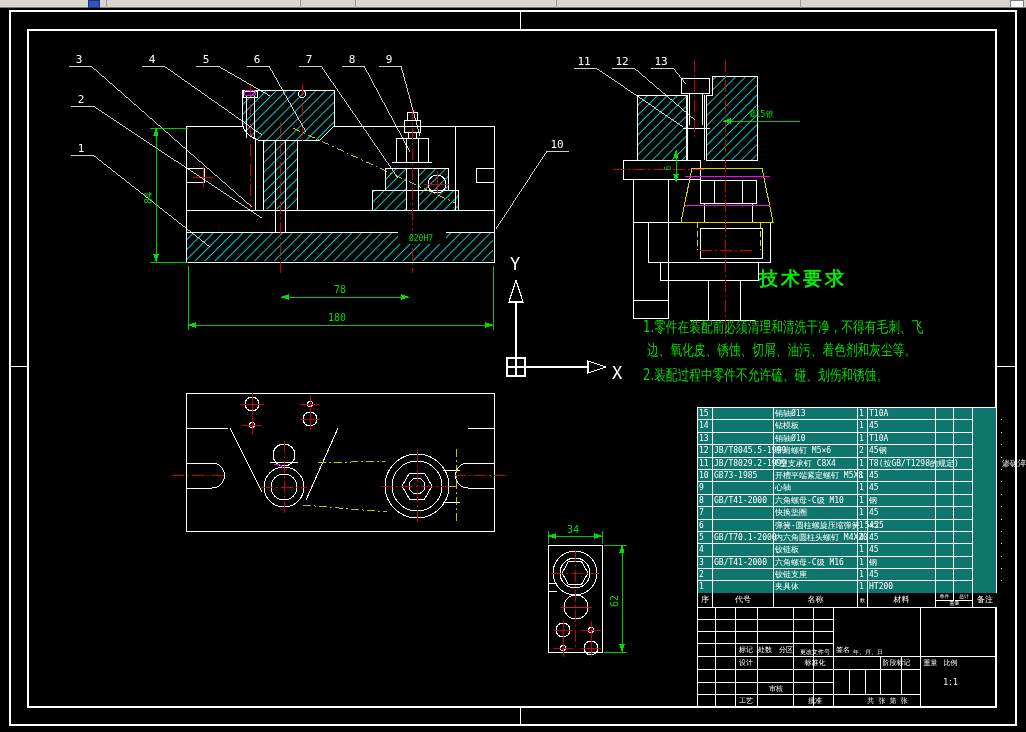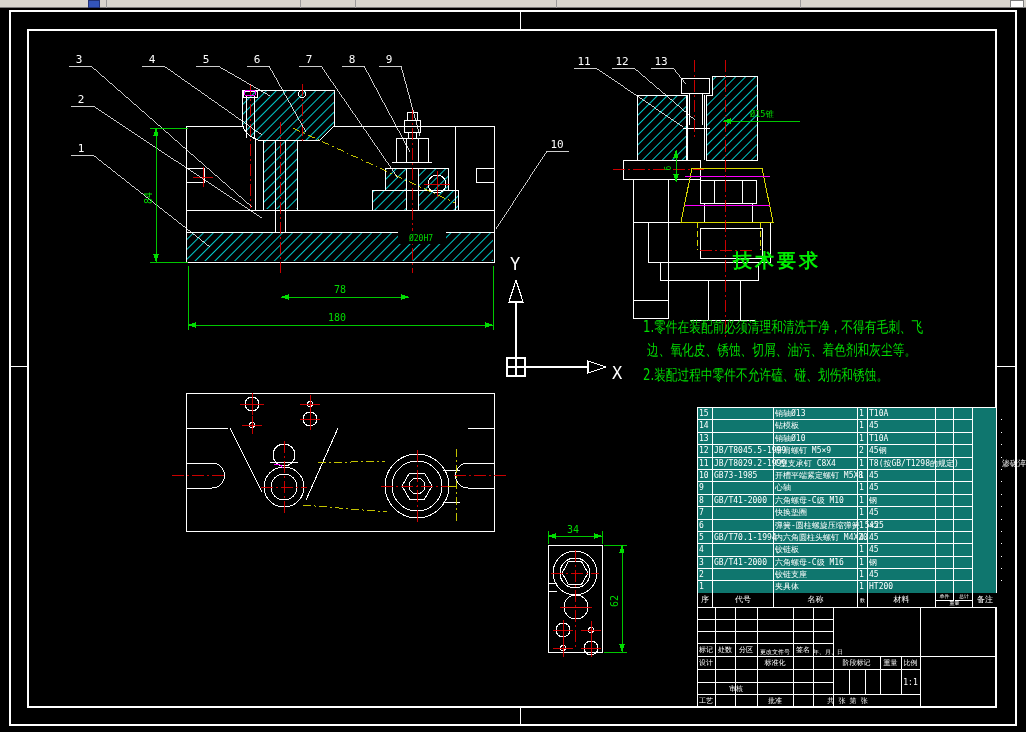--- a/index.html
+++ b/index.html
@@ -12,39 +12,39 @@
   .strip-sep { position:absolute; top:0; width:1px; height:8px; background:#9a9a9a; }
   .strip-icon-blue { position:absolute; left:88px; top:0; width:12px; height:8px; background:#3355bb; border:1px solid #223377; }
   .strip-box { position:absolute; right:2px; top:0; width:14px; height:8px; background:#fff; border:1px solid #808080; }
 
   svg { position:absolute; left:0; top:0; shape-rendering:crispEdges; }
   svg text { shape-rendering:auto; }
 
   .cadtext { font-family:"DejaVu Sans Mono", monospace; }
 
   
-  #tech-req-title { position:absolute; left:733px; top:248px; width:140px; color:#00ee00; font-size:19px; font-weight:bold; letter-spacing:3px; white-space:nowrap; }
+  #tech-req-title { position:absolute; left:733px; top:266px; width:140px; color:#00ee00; font-size:19px; font-weight:bold; letter-spacing:3px; white-space:nowrap;text-align:center; }
   .tech-line { position:absolute; color:#00dd00; font-size:15px; white-space:nowrap; transform:scaleX(0.78); transform-origin:left top; letter-spacing:0px; }
 
   
   #bom { position:absolute; left:697px; top:407px; width:300px; border:1px solid #fff; display:grid;
          grid-template-columns:15px 61px 84px 10px 68px 18px 19px 23px; grid-auto-rows:12.4px; background:#0f766e; }
   #bom .cell { border-right:1px solid #fff; border-bottom:1px solid #fff; color:#fff; font-size:8px; line-height:11px;
                padding-left:1px; white-space:nowrap; overflow:visible; font-family:"DejaVu Sans Mono", monospace; }
   #bom .cell:nth-child(8n) { border-right:none;margin-left:28px; }
   #bom .r:last-child .cell { border-bottom:none; }
 
   
   #bom-header { position:absolute; left:697px; top:593px; width:300px; height:14px; border-left:1px solid #fff; background:#000; }
   .bh { position:absolute; top:0; height:14px; border-right:1px solid #fff; color:#fff; font-size:8px; line-height:14px; text-align:center; overflow:hidden; }
   .bh-half { position:absolute; color:#fff; font-size:5px; text-align:center; overflow:hidden; line-height:7px; }
 
   
   .tbl { position:absolute; color:#fff; font-size:7px; line-height:11px; text-align:center; white-space:nowrap; overflow:visible;
-         font-family:"DejaVu Sans Mono", monospace; }
+         font-family:"DejaVu Sans Mono", monospace;margin-left:40px; }
   .tbl.small { font-size:6px; }
 </style>
 </head>
 <body>
 
 <div id="screen">
 
   <div id="os-strip">
     <div class="strip-icon-blue"></div>
     <div class="strip-sep" style="left:106px"></div>
@@ -425,21 +425,21 @@
         <div class="cell">1</div>
         <div class="cell">T10A</div>
         <div class="cell"></div>
         <div class="cell"></div>
         <div class="cell"></div>
       </div>
 
       <div class="r" style="display:contents">
         <div class="cell">12</div>
         <div class="cell">JB/T8045.5-1999</div>
-        <div class="cell">带肩螺钉 M5×9</div>
+        <div class="cell">带肩螺钉 M5×6</div>
         <div class="cell">2</div>
         <div class="cell">45钢</div>
         <div class="cell"></div>
         <div class="cell"></div>
         <div class="cell"></div>
       </div>
 
       <div class="r" style="display:contents">
         <div class="cell">11</div>
         <div class="cell">JB/T8029.2-1999</div>
@@ -501,21 +501,21 @@
         <div class="cell">弹簧-圆柱螺旋压缩弹簧 5×25</div>
         <div class="cell">1</div>
         <div class="cell">45</div>
         <div class="cell"></div>
         <div class="cell"></div>
         <div class="cell"></div>
       </div>
 
       <div class="r" style="display:contents">
         <div class="cell">5</div>
-        <div class="cell">GB/T70.1-1994</div>
+        <div class="cell">GB/T70.1-2000</div>
         <div class="cell">内六角圆柱头螺钉 M4X20</div>
         <div class="cell">4</div>
         <div class="cell">45</div>
         <div class="cell"></div>
         <div class="cell"></div>
         <div class="cell"></div>
       </div>
 
       <div class="r" style="display:contents">
         <div class="cell">4</div>

